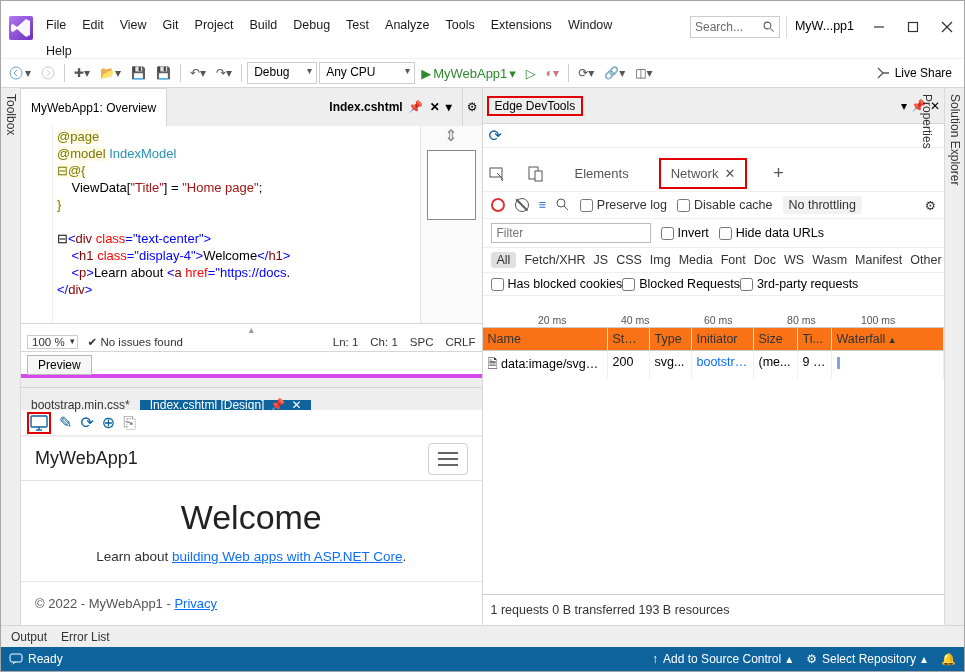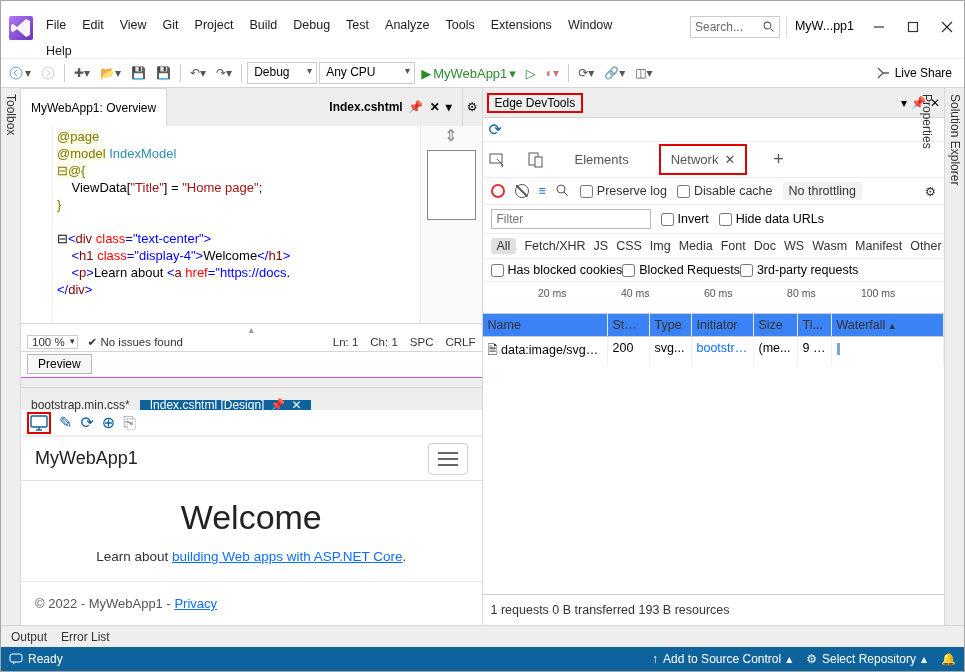--- a/index.html
+++ b/index.html
@@ -46,21 +46,21 @@
   .tok-tag { color:#800000; }
   .tok-attr { color:#ff0000; }
   .tok-punc { color:#0000ff; }
   .minimap { width:62px; border-left:1px solid #e4e4e4; background:#fafafa; position:relative; }
   .minimap .thumb { position:absolute; top:24px; left:6px; right:6px; height:70px; border:1px solid #888; background:#fff; }
   .splitter-row { height:8px; text-align:center; color:#999; font-size:10px; }
   .status-row { height:20px; display:flex; align-items:center; font-size:11.5px; padding:0 6px; gap:10px; border-bottom:1px solid #d6d6d6; color:#333; }
   .status-row .zoom { border:1px solid #ccc; padding:0 12px 0 4px; position:relative; }
   .status-row .zoom::after { content:"▾"; position:absolute; right:2px; font-size:9px; }
   .status-row .push-right { margin-left:auto; display:flex; gap:12px; }
-  .preview-btn-row { height:26px; display:flex; align-items:flex-end; padding:3px 6px; border-bottom:1px solid #d946ef; }
+  .preview-btn-row { height:26px; display:flex; align-items:flex-start; padding:3px 6px; border-bottom:4px solid #d946ef; }
   .preview-btn { border:1px solid #b8b8b8; padding:2px 10px; font-size:12px; background:#f7f7f7; }
   .blank-gap { height:10px; background:#eee; border-bottom:1px solid #d6d6d6; }
   
   .design-tabs { height:22px; background:#eee; display:flex; font-size:12px; }
   .dtab { padding:3px 10px; display:flex; align-items:center; gap:6px;margin-top:12px; }
   .dtab.inactive { color:#333; }
   .dtab.active { background:#0e639c; color:#fff; }
   .dtab.active .x { color:#fff; }
   .design-toolbar { height:26px; display:flex; align-items:center; gap:8px; padding:2px 6px; border-bottom:1px solid #eee; }
   .red-box { border:2px solid #e00000; padding:1px; display:inline-flex; }
@@ -71,45 +71,45 @@
   .hamburger { width:40px; height:32px; border:1px solid #d0d0d0; border-radius:4px; display:flex; flex-direction:column; align-items:center; justify-content:center; gap:4px; }
   .hamburger div { width:20px; height:2px; background:#666; }
   .rend-body { flex:1; display:flex; flex-direction:column; align-items:center; justify-content:center; gap:12px; }
   .rend-body h1 { font-size:34px; font-weight:300; color:#222; }
   .rend-body p { font-size:13.5px; color:#333; }
   .rend-body a { color:#0d6efd; text-decoration:underline; }
   .rend-footer { border-top:1px solid #e6e6e6; padding:14px; font-size:13px; color:#555; }
   .rend-footer a { color:#0d6efd; text-decoration:underline; }
   
   .right-col { display:flex; flex-direction:column; min-width:0; }
-  .panel-header { height:30px; background:#eee; display:flex; align-items:center; font-size:12px; padding:0 4px; border-bottom:1px solid #d6d6d6; }
+  .panel-header { height:36px; background:#eee; display:flex; align-items:center; font-size:12px; padding:0 4px; border-bottom:1px solid #d6d6d6; }
   .panel-header .title-box { border:2px solid #e00000; padding:1px 6px; font-weight:400; }
   .panel-header .dots { flex:1; }
   .panel-header .icons { display:flex; gap:4px; }
   .dt-sub { height:24px; display:flex; align-items:center; padding:0 6px; border-bottom:1px solid #eee; }
-  .dt-tabs { height:36px; display:flex; align-items:center; gap:20px; padding:0 6px; border-bottom:1px solid #eee; font-size:13px; }
+  .dt-tabs { height:36px; display:flex; align-items:center; gap:20px; padding:0 6px; border-bottom:1px solid #eee; font-size:13px;margin-top:8px; }
   .dt-tabs .tab { padding:6px 10px; color:#555; }
   .dt-tabs .tab.net { border:2px solid #e00000; display:flex; align-items:center; gap:6px; }
   .dt-tabs .plus { font-size:18px; color:#555; padding:0 6px; }
   .dt-row { display:flex; align-items:center; gap:10px; padding:4px 8px; border-bottom:1px solid #eee; font-size:12.5px; color:#333; }
   .dt-row .rec { width:14px; height:14px; border:2px solid #d33; border-radius:50%; }
   .dt-row .clear { width:14px; height:14px; border:1.5px solid #555; border-radius:50%; position:relative; }
   .dt-row .clear::after { content:""; position:absolute; width:16px; height:1.5px; background:#555; top:5px; left:-2px; transform:rotate(45deg); }
   .chk { display:flex; align-items:center; gap:4px; }
   .chk input { width:13px; height:13px; }
   .throttle { background:#f2f2f2; padding:2px 6px; border-radius:2px; }
   .filter-row { display:flex; align-items:center; gap:10px; padding:4px 8px; font-size:12.5px; border-bottom:1px solid #eee; }
   .filter-row input.flt { border:1px solid #bbb; height:20px; width:160px; padding:0 5px; font-size:12px; }
   .type-row { display:flex; align-items:center; gap:8px; padding:4px 8px; font-size:12.5px; border-bottom:1px solid #eee; color:#333; }
   .type-row .pill { background:#e0e0e0; padding:1px 6px; border-radius:3px; }
   .chk-row { display:flex; align-items:center; gap:0; padding:4px 8px; font-size:12.5px; border-bottom:1px solid #eee; }
   .timeline { height:32px; border-bottom:1px solid #ccc; position:relative; font-size:10.5px; color:#555; }
-  .timeline span { position:absolute; top:5px; }
+  .timeline span { position:absolute; top:18px; }
   .net-table { flex:1; display:flex; flex-direction:column; font-size:12.5px; }
-  .net-head { display:grid; grid-template-columns: 125px 42px 42px 62px 44px 34px 1fr; border-bottom:1px solid #ccc; background:#3b82f6; }
+  .net-head { display:grid; grid-template-columns: 125px 42px 42px 62px 44px 34px 1fr; border-bottom:1px solid #ccc; background:#f97316; }
   .net-head div { padding:4px 5px; border-right:1px solid #e5e5e5; color:#333; white-space:nowrap; overflow:hidden; text-overflow:ellipsis; }
   .net-body { display:grid; grid-template-columns: 125px 42px 42px 62px 44px 34px 1fr; }
   .net-body div { padding:4px 5px; border-right:1px solid #f0f0f0; white-space:nowrap; overflow:hidden; text-overflow:ellipsis; }
   .net-body .initiator { color:#0d6efd; }
   .wf-bar { display:inline-block; width:3px; height:12px; background:#7aa7d8; vertical-align:middle; }
   .net-footer { border-top:1px solid #ccc; padding:8px; font-size:12.5px; color:#333; }
   
   .out-tabs { height:22px; background:#eee; display:flex; align-items:center; gap:14px; padding:0 10px; font-size:12px; color:#333; border-top:1px solid #d6d6d6; }
   
   .statusbar { height:24px; background:#0e639c; color:#fff; display:flex; align-items:center; font-size:12px; padding:0 8px; gap:10px; }

